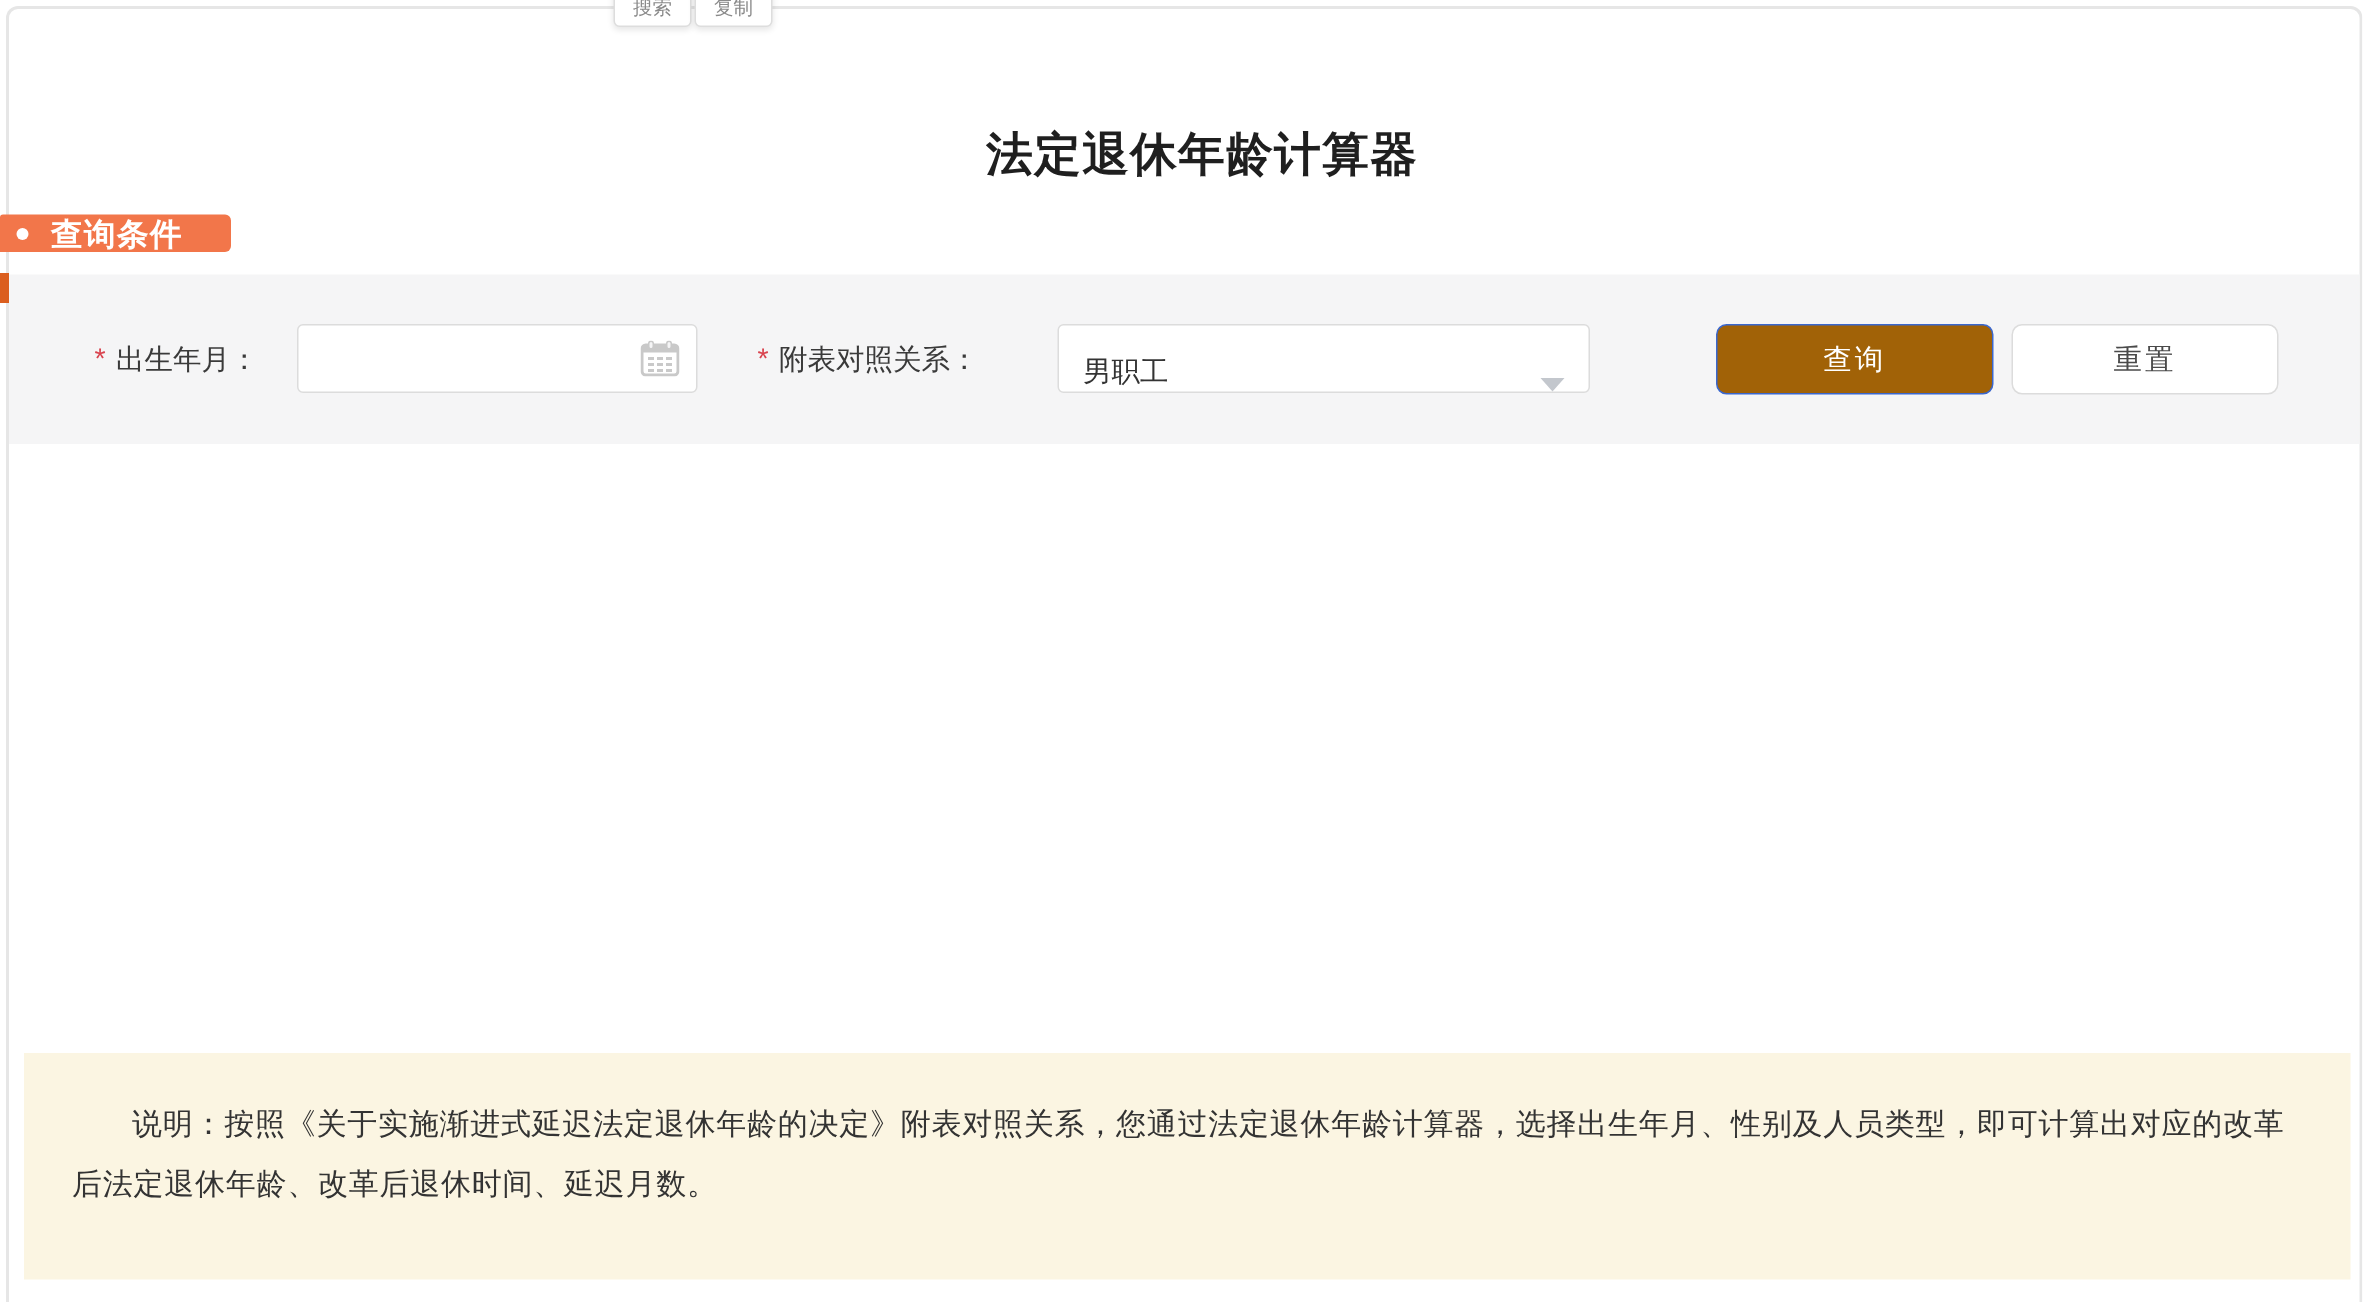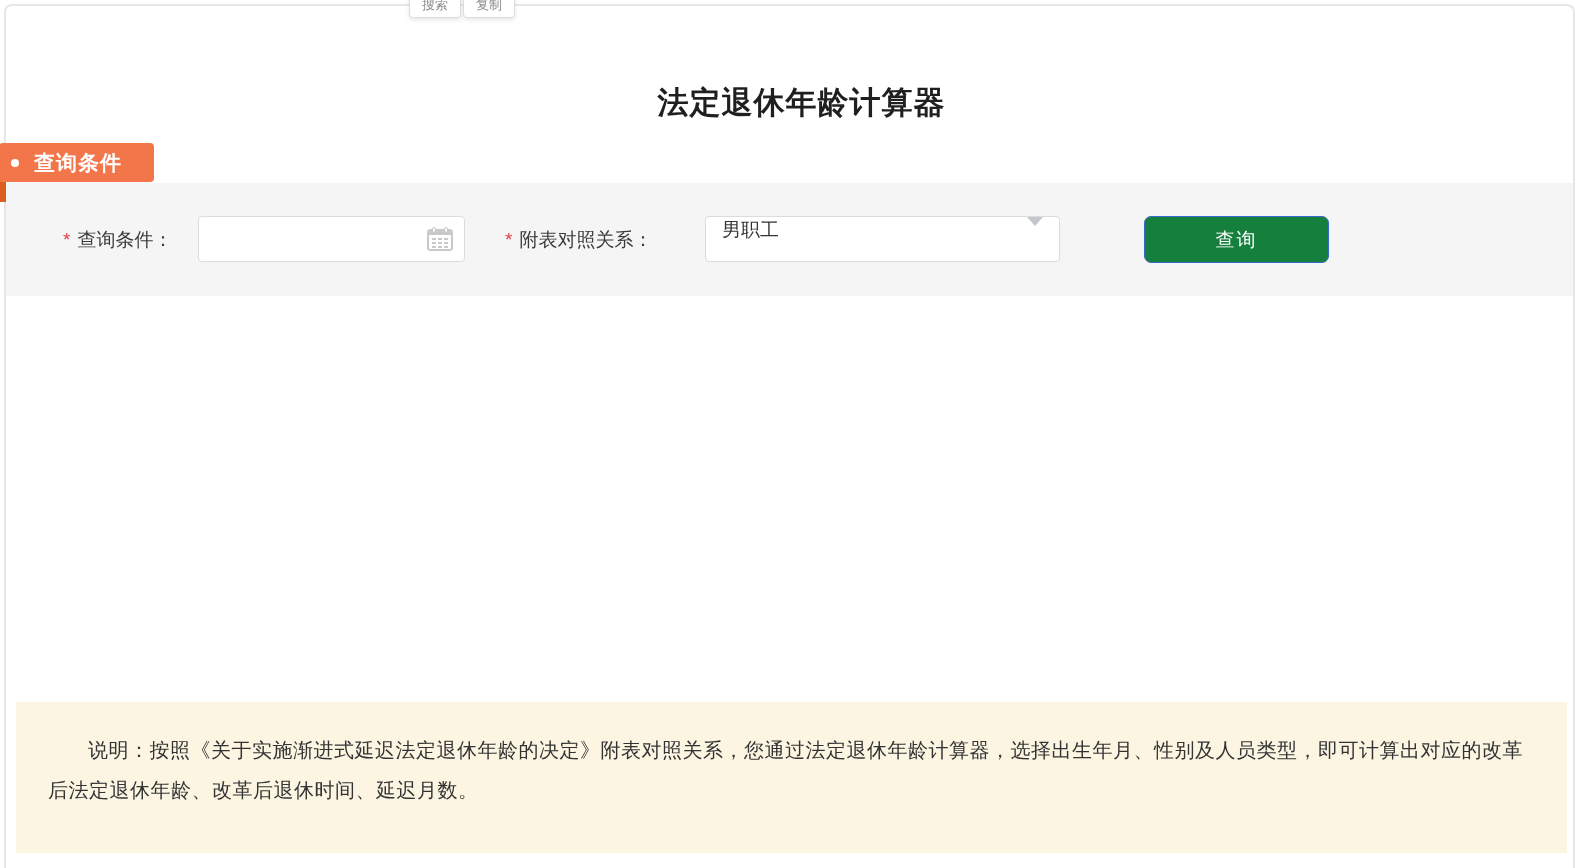--- a/index.html
+++ b/index.html
@@ -58,21 +58,21 @@
     color: #1f1f1f;
     margin: 12px;
     letter-spacing: 1px;
   }
   
   .ribbon {
     position: absolute;
     left: -6px;
     top: 137px;
     width: 154px;
-    height: 39px;
+    height: 25px;
     background: #f2764a;
     border-radius: 2px 4px 4px 0;
     display: flex;
     align-items: center;
     z-index: 3;
   }
   .ribbon-dot {
     width: 8px;
     height: 8px;
     border-radius: 50%;
@@ -151,21 +151,21 @@
     position: absolute;
     left: 699px;
     top: 33px;
     width: 355px;
     height: 46px;
     box-sizing: border-box;
     border: 1px solid #dcdcdc;
     border-radius: 4px;
     background: #ffffff;
     display: flex;
-    align-items: flex-start;
+    align-items: flex-end;
     padding: 0 16px;
     cursor: pointer;
   }
   .select-value {
     font-size: 19px;
     color: #333333;
     flex: 1;
   }
   .caret-down {
     width: 0;
@@ -179,21 +179,21 @@
     top: 33px;
     height: 47px;
     border-radius: 7px;
     font-size: 19px;
     cursor: pointer;
     letter-spacing: 2px;
   }
   .btn-query {
     left: 1138px;
     width: 185px;
-    background: #15803d;
+    background: #a16207;
     border: 1px solid #3a67ce;
     color: #ffffff;
   }
   .btn-reset {
     left: 1335px;
     width: 178px;
     background: #ffffff;
     border: 1px solid #dcdcdc;
     color: #4a4a4a;
   }
@@ -232,21 +232,21 @@
   <div class="ribbon">
     <span class="ribbon-dot"></span>
     <span class="ribbon-label">查询条件</span>
   </div>
   <div class="ribbon-fold"></div>
 
   <div class="form-band">
 
     <div class="field-label label-birth">
       <span class="req-mark">*</span>
-      <span>查询条件：</span>
+      <span>出生年月：</span>
     </div>
 
     <div class="date-input-wrap">
       <input class="date-input" type="text" value="" style="">
       <svg class="calendar-icon" viewBox="0 0 26 24">
         <rect x="1" y="3" width="24" height="20" rx="2.5" fill="none" stroke="#c9c9c9" stroke-width="2"></rect>
         <rect x="1" y="3" width="24" height="5" fill="#c9c9c9"></rect>
         <rect x="5.5" y="0.5" width="3" height="5" rx="1.5" fill="#f5f5f6" stroke="#c9c9c9" stroke-width="1"></rect>
         <rect x="17.5" y="0.5" width="3" height="5" rx="1.5" fill="#f5f5f6" stroke="#c9c9c9" stroke-width="1"></rect>
         <g fill="#c9c9c9">
@@ -267,19 +267,20 @@
       <span class="req-mark">*</span>
       <span>附表对照关系：</span>
     </div>
 
     <div class="select-box">
       <span class="select-value">男职工</span>
       <span class="caret-down"></span>
     </div>
 
     <button class="btn btn-query">查询</button>
+    <button class="btn btn-reset">重置</button>
   </div>
 
   <div class="note-box">
     <p class="note-text">说明：按照《关于实施渐进式延迟法定退休年龄的决定》附表对照关系，您通过法定退休年龄计算器，选择出生年月、性别及人员类型，即可计算出对应的改革后法定退休年龄、改革后退休时间、延迟月数。</p>
   </div>
 
 </div>
 
 </body></html>

